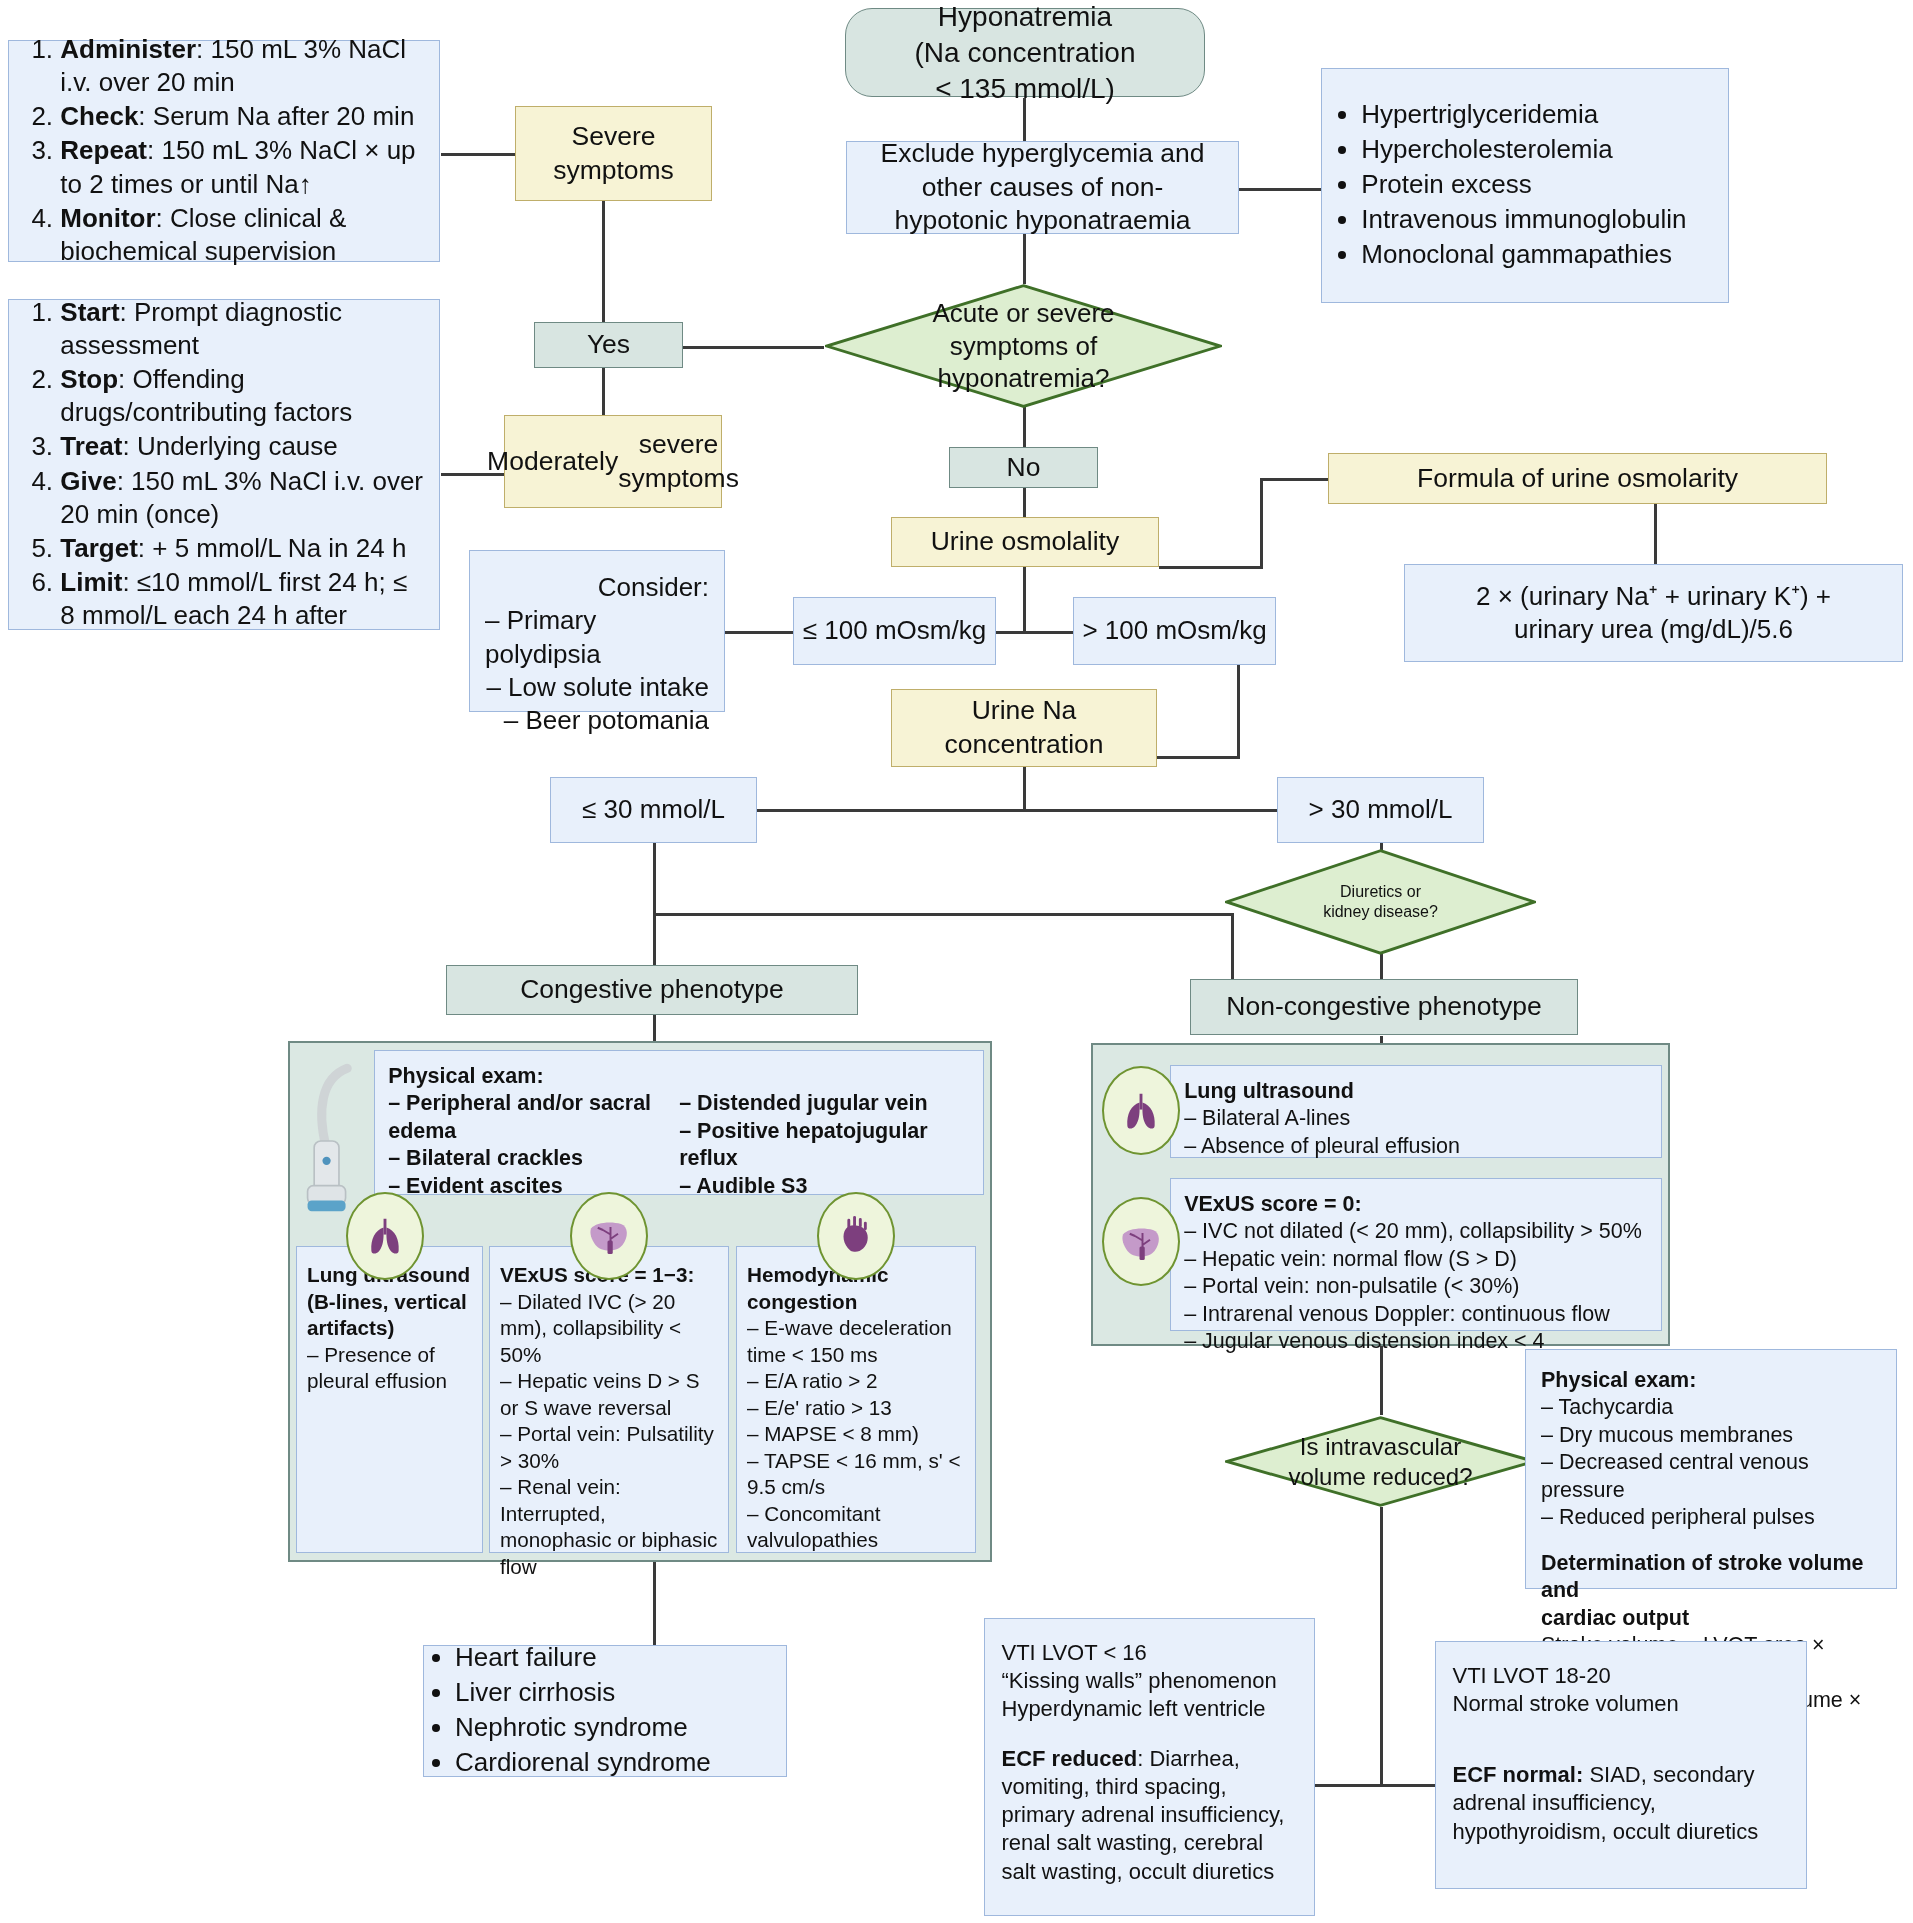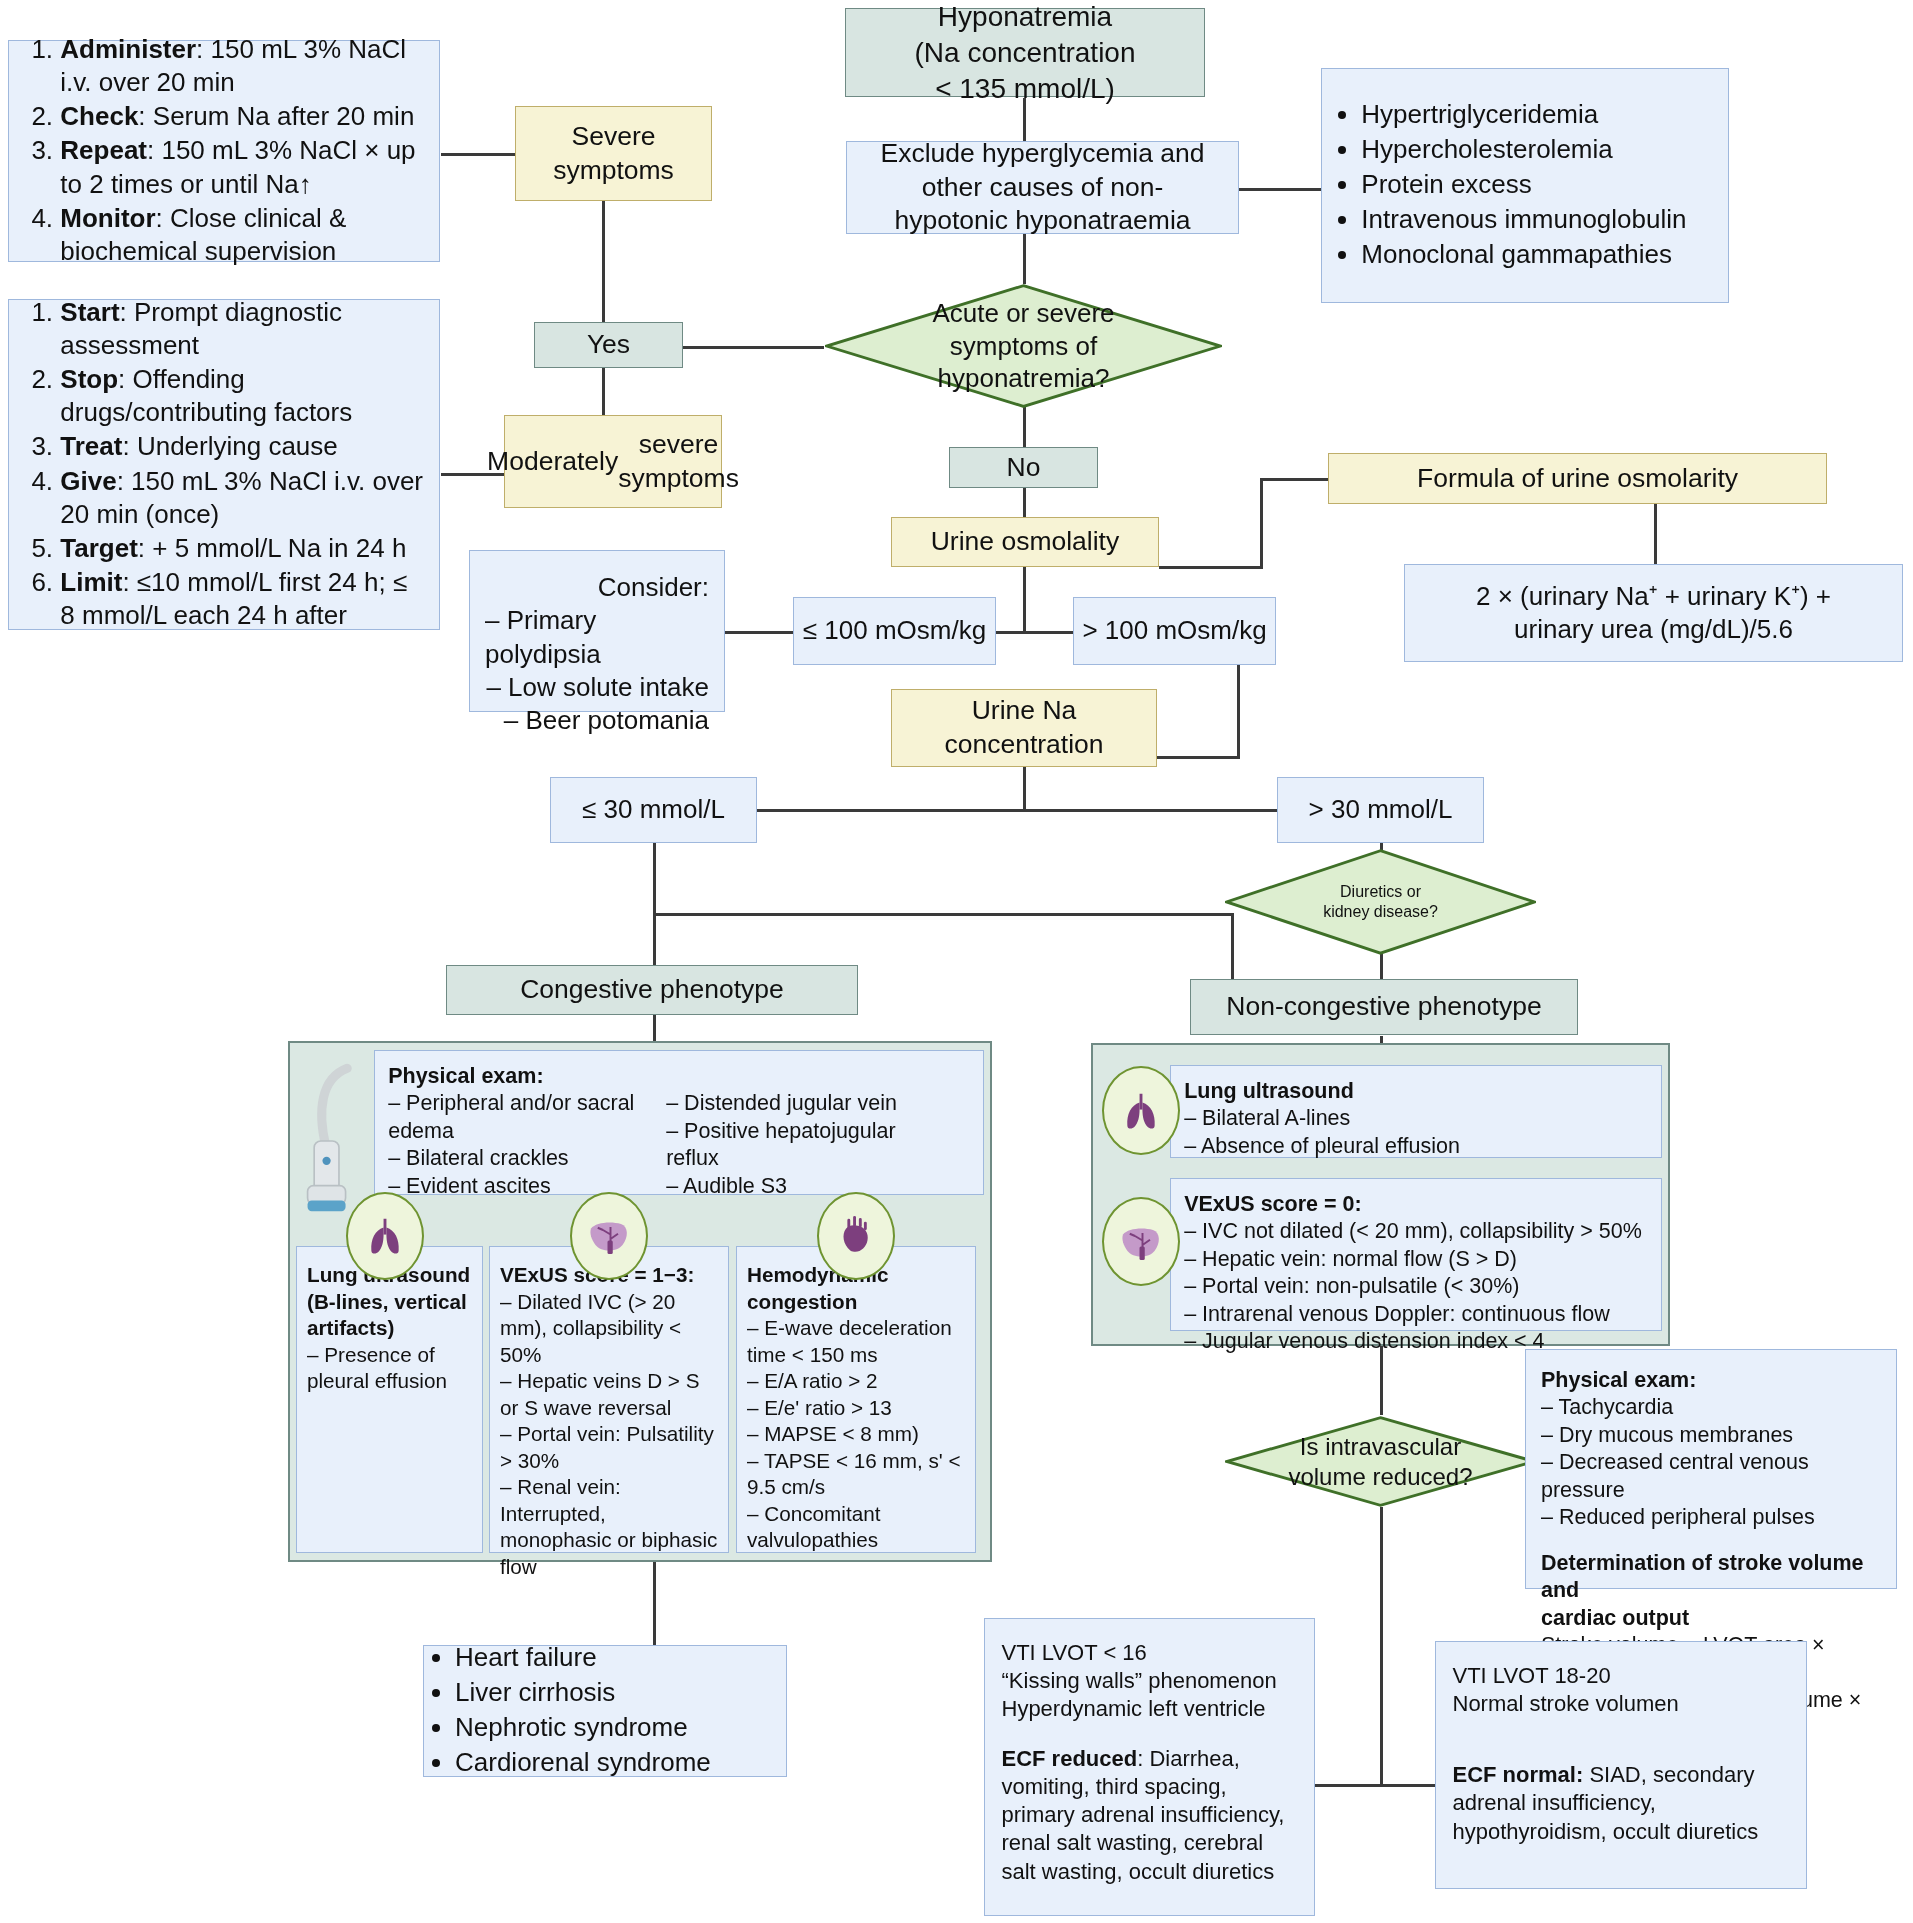--- a/index.html
+++ b/index.html
@@ -195,21 +195,21 @@
 
   <div class="node teal fs32" style="left:534px; top:322px; width:149px; height:46px; font-size:26.5px;">
     <span>Yes</span>
   </div>
 
   <div class="node yellow fs32" style="left:504px; top:415px; width:218px; height:93px; font-size:26.5px; flex-direction:row;">
     <span>Moderately</span>
     <span>severe symptoms</span>
   </div>
 
-  <div class="node teal fs34" style="left:845px; top:8.3px; width:360px; height:89px; flex-direction:column; font-size:28px;">
+  <div class="node teal fs34" style="left:845px; top:8.3px; width:360px; height:89px; flex-direction:column; font-size:28px;border-radius:27px;">
     <span>Hyponatremia</span>
     <span>(Na concentration</span>
     <span>&lt; 135 mmol/L)</span>
   </div>
 
   <div class="node blue fs32" style="left:846px; top:141px; width:393px; height:93px; flex-direction:column; font-size:26.5px;">
     <span>Exclude hyperglycemia and</span>
     <span>other causes of non-</span>
     <span>hypotonic hyponatraemia</span>
   </div>
@@ -294,21 +294,21 @@
   </div>
 
   <div class="node teal fs32" style="left:1190px; top:979px; width:388px; height:56px; font-size:26.5px;">
     <span>Non-congestive phenotype</span>
   </div>
 
   <div class="panel" style="position:absolute; left:288px; top:1041px; width:704px; height:521px;"></div>
 
   <div class="node blue text-left" style="left:374px; top:1050px; width:610px; height:145px; align-items:flex-start; padding:11.6px 13.2px; font-size:21.5px; display:block;">
     <div style="font-weight:bold;">Physical exam:</div>
-    <div style="display:flex; gap:5px;">
+    <div style="display:flex; gap:18px;font-weight:bold;">
       <div style="width:273px;">
         <div>– Peripheral and/or sacral edema</div>
         <div>– Bilateral crackles</div>
         <div>– Evident ascites</div>
       </div>
       <div style="width:281px;">
         <div>– Distended jugular vein</div>
         <div>– Positive hepatojugular reflux</div>
         <div>– Audible S3</div>
       </div>

